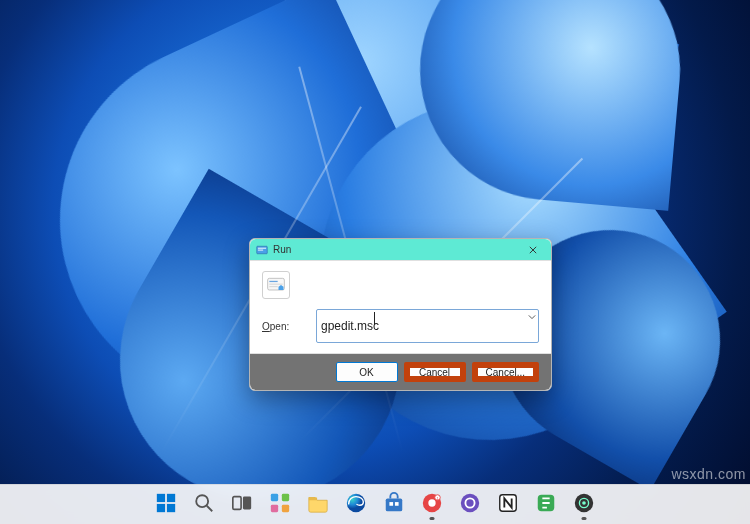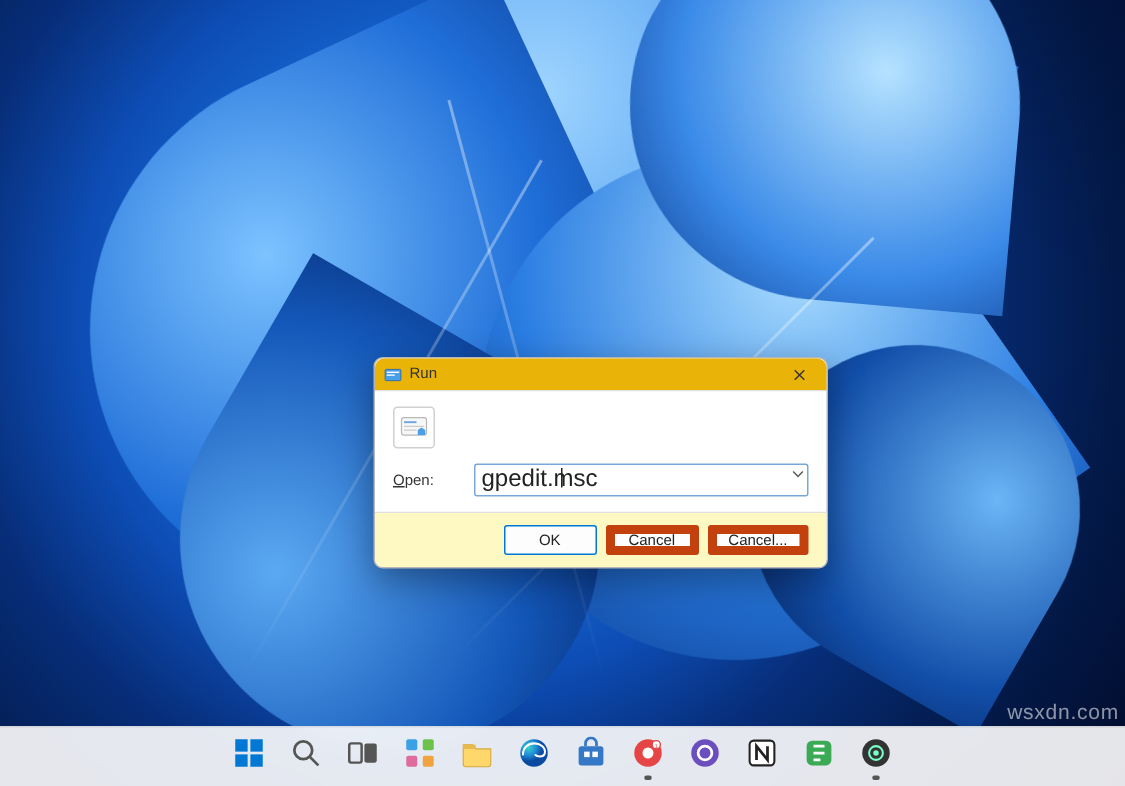--- a/index.html
+++ b/index.html
@@ -23,46 +23,46 @@
   .f3 { left:440px; top:100px; transform:rotate(45deg); }
 
   
   .run-dialog {
     position:absolute; left:249px; top:238px; width:303px;
     background:#ffffff; border:1px solid #b5b5b5; border-radius:6px;
     box-shadow: 0 8px 24px rgba(0,0,0,0.35);
     font-size:10px; color:#222;
   }
   .titlebar {
-    height:22px; background:#eab308; border-bottom:1px solid #e0e0e0;
+    height:22px; background:#5eead4; border-bottom:1px solid #e0e0e0;
     display:flex; align-items:center; padding:0 6px; border-radius:6px 6px 0 0;
     position:relative;
   }
   .tb-icon { width:12px; height:12px; margin-right:5px; }
   .tb-title { font-size:10px; color:#333; }
   .tb-close { position:absolute; right:4px; top:3px; width:28px; height:16px; display:flex; align-items:center; justify-content:center; border-radius:3px; }
   .tb-close svg { width:8px; height:8px; }
   .body { padding:10px 12px 6px 12px; display:flex; gap:10px; }
   .body-icon { width:28px; height:28px; flex-shrink:0; background:#fff; border:1px solid #d0d0d0; border-radius:3px; display:flex; align-items:center; justify-content:center; }
   .body-icon svg { width:20px; height:20px; }
   .body-text { font-size:9.5px; color:#333; line-height:1.35; }
   .input-row { display:flex; align-items:center; padding:4px 12px 10px 12px; gap:22px; }
   .open-label { font-size:10px; color:#333; width:32px; }
   .open-label u { text-decoration:underline; }
   .combo { flex:1; position:relative; }
   .combo input {
-    width:100%; height:22px; border:1px solid #7aa7d8; border-radius:2px;
-    font-size:16px; padding:2px 18px 2px 4px; color:#222; outline:none;
+    width:100%; height:34px; border:1px solid #7aa7d8; border-radius:2px;
+    font-size:12px; padding:2px 18px 2px 4px; color:#222; outline:none;
     background:#fff;
   }
   .combo .chev { position:absolute; right:3px; top:3px; pointer-events:none; }
   .combo .chev svg { width:8px; height:8px; }
   .cursor-line { position:absolute; left:58px; top:3px; width:1px; height:13px; background:#222; }
   .btn-row {
-    background:#fef9c3; border-top:1px solid #e0e0e0; padding:8px 12px;
+    background:#737373; border-top:1px solid #e0e0e0; padding:8px 12px;
     display:flex; justify-content:flex-end; gap:6px; border-radius:0 0 6px 6px;
   }
   .btn {
     min-width:62px; height:20px; font-size:10px; color:#222;
     background:#fdfdfd; border:6px solid #c2410c; border-radius:2px;
     display:flex; align-items:center; justify-content:center; padding:0 8px;
     cursor:pointer;
   }
   .btn.default { border:1px solid #0078d4; background:#fdfdfd; }
 

